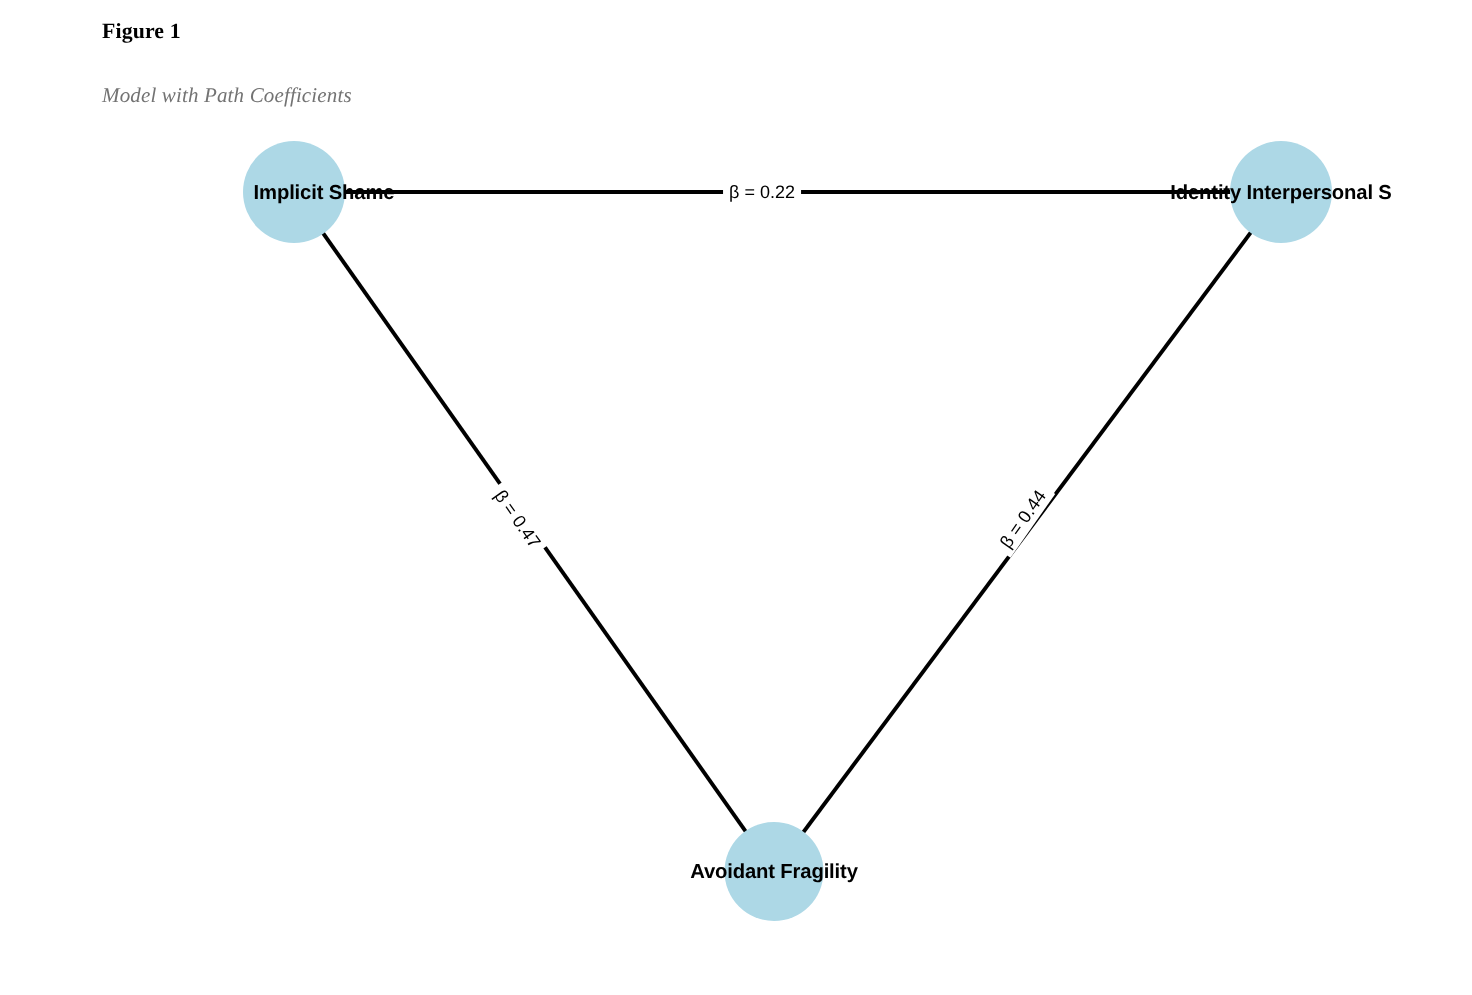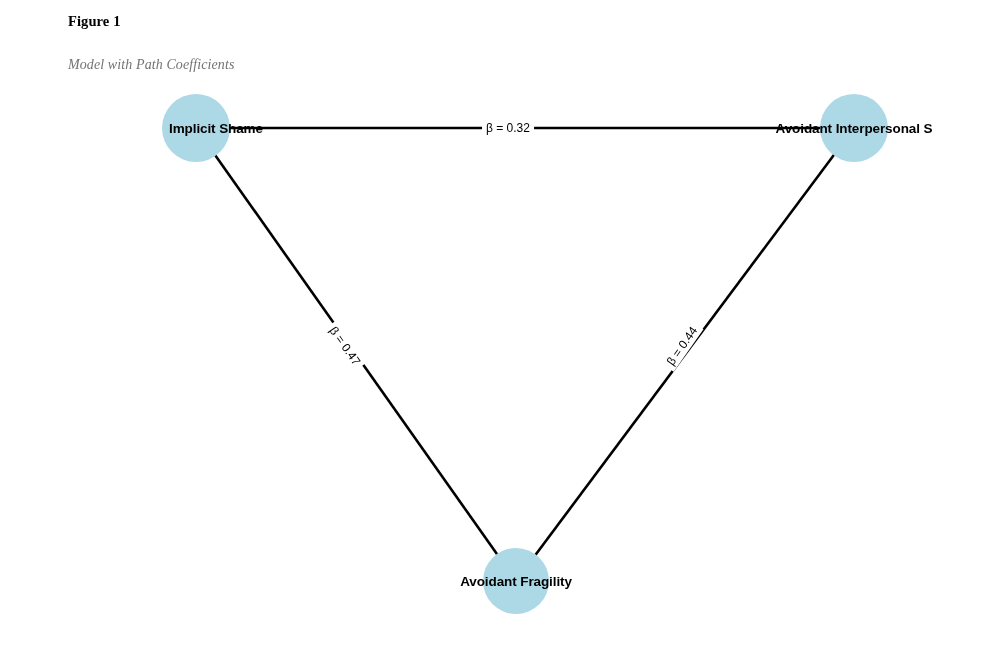--- a/index.html
+++ b/index.html
@@ -107,21 +107,21 @@
 
     <g>
       <circle id="node-implicit_shame" fill="#ADD8E6" cx="196" cy="124" r="34"></circle>
       <circle id="node-avoidant_interpersonal_style" fill="#ADD8E6" cx="854" cy="124" r="34"></circle>
       <circle id="node-identity_fragility" fill="#ADD8E6" cx="516" cy="577" r="33"></circle>
     </g>
   </svg>
 
   <div id="label-layer">
     <div class="node-label" id="label-implicit_shame" style="left: 196px; top: 124px; margin-left: 20px;">Implicit Shame</div>
-    <div class="node-label" id="label-avoidant_interpersonal_style" style="left: 854px; top: 124px;">Avoidant Interpersonal S</div>
+    <div class="node-label" id="label-avoidant_interpersonal_style" style="left: 854px; top: 124px;">Identity Interpersonal S</div>
     <div class="node-label" id="label-identity_fragility" style="left: 516px; top: 577px;">Avoidant Fragility</div>
 
-    <div class="edge-label" id="elabel-shame-to-avoidant" style="left: 508px; top: 124px; transform: translate(-50%, -50%) rotate(0deg);">β = 0.32</div>
+    <div class="edge-label" id="elabel-shame-to-avoidant" style="left: 508px; top: 124px; transform: translate(-50%, -50%) rotate(0deg);">β = 0.22</div>
     <div class="edge-label" id="elabel-shame-to-identity" style="left: 345px; top: 342px; transform: translate(-50%, -50%) rotate(55deg);">β = 0.47</div>
     <div class="edge-label" id="elabel-identity-to-avoidant" style="left: 682px; top: 342px; transform: translate(-50%, -50%) rotate(-55deg);">β = 0.44</div>
   </div>
 
 </div>
 
 </body></html>

